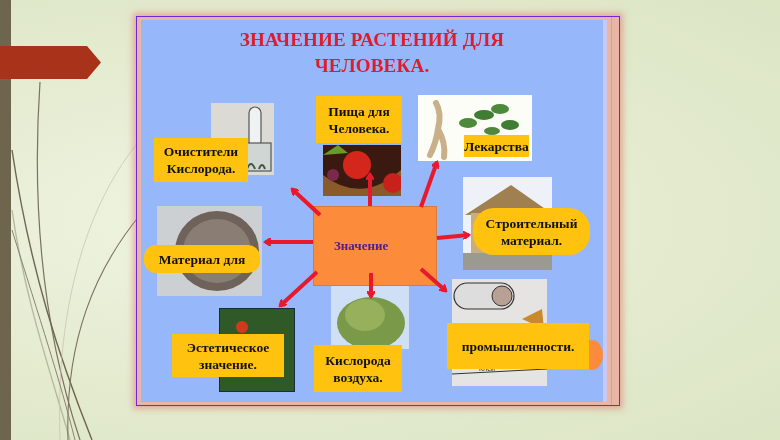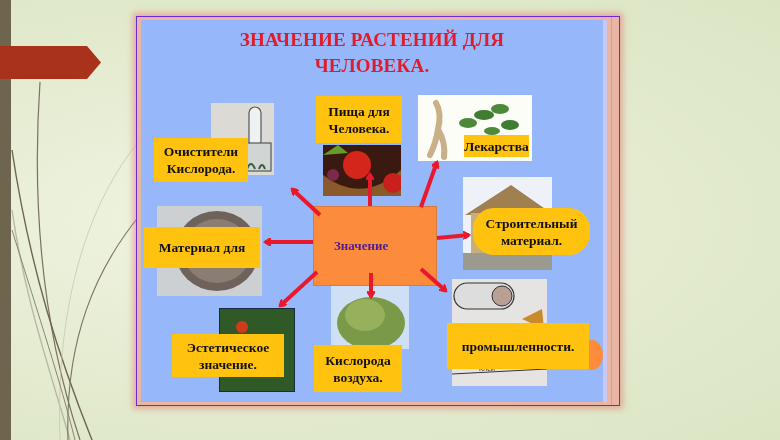--- a/index.html
+++ b/index.html
@@ -150,21 +150,21 @@
       </div>
   </div>
 
   <div class="pic" style="left:20px;top:189px;width:105px;height:90px;background:#c9ccd0;">
     <svg width="105" height="90" viewBox="0 0 105 90">
       <rect width="105" height="90" fill="#cdd0d3"></rect>
       <ellipse cx="60" cy="45" rx="42" ry="40" fill="#6f625a"></ellipse>
       <ellipse cx="60" cy="45" rx="34" ry="32" fill="#8a7d74"></ellipse>
     </svg>
   </div>
-  <div class="label" style="left:7px;top:210px;width:116px;height:41px;">
+  <div class="label" style="left:7px;top:228px;width:116px;height:28px;border-radius:12px;">
     <div>
         <div>Материал для</div>
       </div>
   </div>
 
   <div class="pic" style="left:82px;top:291px;width:76px;height:84px;border:1px solid #1a2a40;box-sizing:border-box;">
     <svg width="76" height="84" viewBox="0 0 76 84">
       <rect width="76" height="84" fill="#2f5a28"></rect>
       <circle cx="22" cy="18" r="6" fill="#d03a1a"></circle>
       <circle cx="50" cy="40" r="4" fill="#5d8a3a"></circle>

